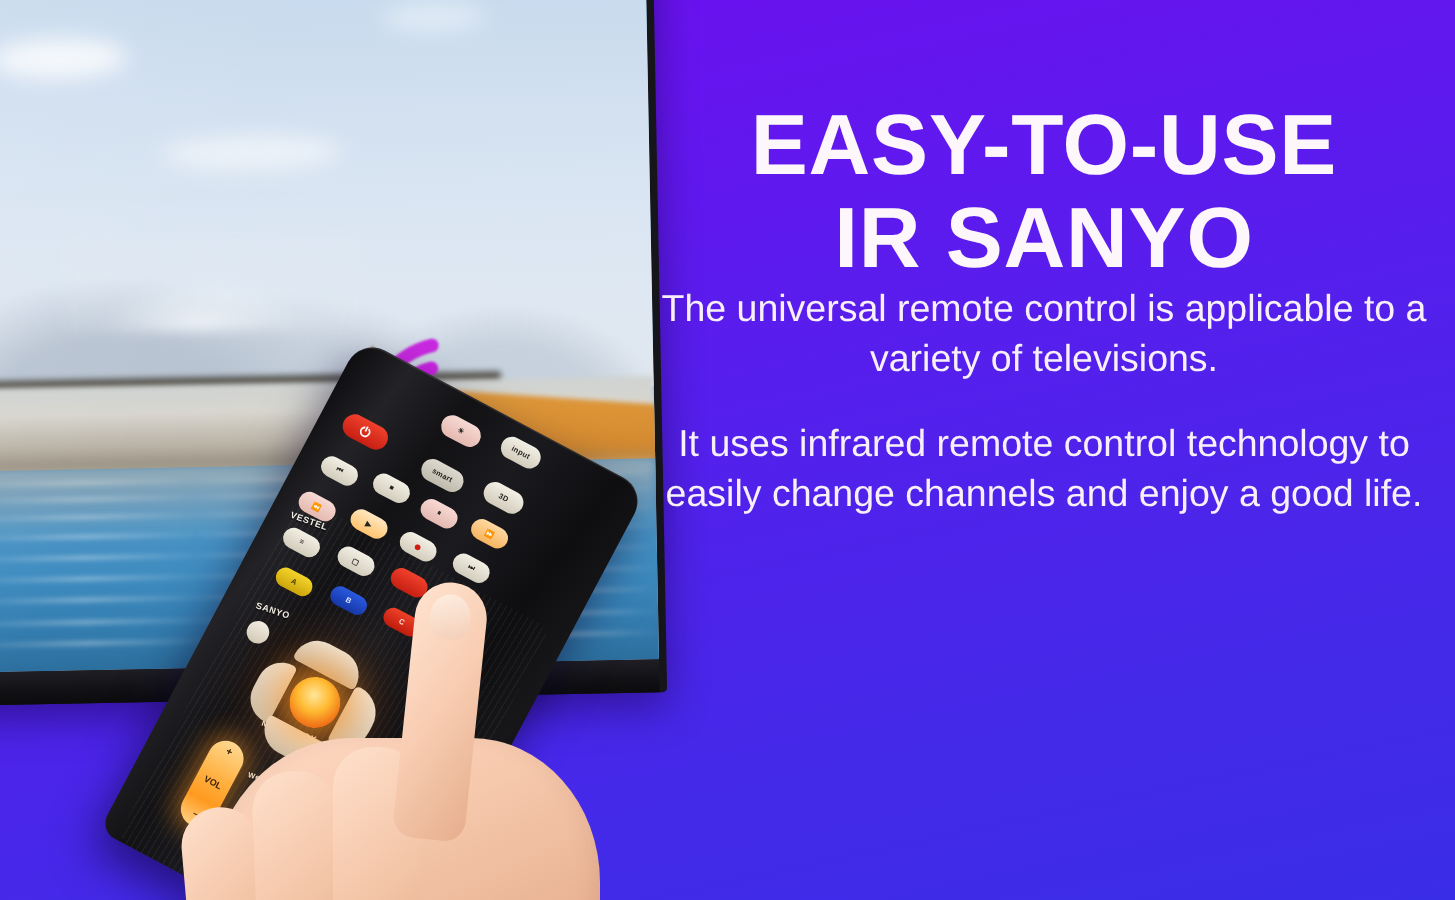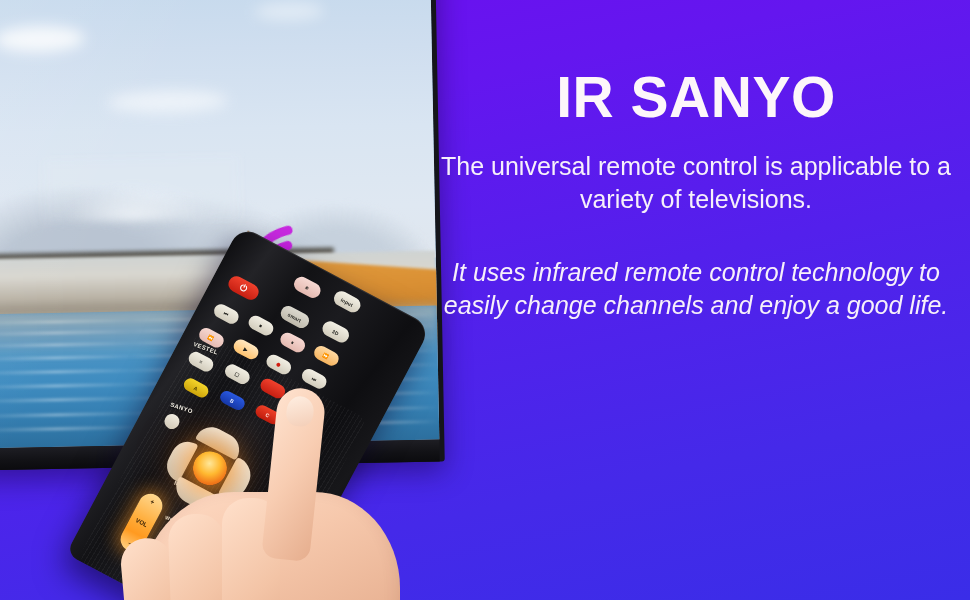--- a/index.html
+++ b/index.html
@@ -230,25 +230,24 @@
   .copy{
     position:absolute; left:430px; top:66px; width:532px;
     text-align:center; color:#fdf7fb;
   }
   .headline{
     font-size:57px; line-height:62px; font-weight:bold;
     letter-spacing:.5px; color:#fdf6fa;
   }
   .headline .l2{ display:block; }
   .para{
-    margin-top:22px;
     font-size:25px; line-height:33px; font-weight:normal;
     color:#f7f0fa;
   }
-  .para.second{ margin-top:40px;font-style:italic; }
+  .para.second{ margin-top:24px; }
 </style>
 </head>
 <body>
 
 <div id="stage">
 
   <div class="tv-wrap">
     <div class="tv-bezel"></div>
     <div class="tv-screen">
       <div class="sky"></div>
@@ -363,19 +362,20 @@
     <div class="finger" style="left:6px;top:108px;width:52px;height:120px;transform:rotate(-5deg);"></div>
     <div class="finger" style="left:52px;top:84px;width:56px;height:144px;transform:rotate(-2deg);"></div>
     <div class="finger" style="left:104px;top:68px;width:58px;height:158px;"></div>
     <div class="index">
       <div class="nail"></div>
     </div>
   </div>
 
   <div class="copy">
     <h1 class="headline">
+      <span>EASY-TO-USE</span>
       <span class="l2">IR SANYO</span>
     </h1>
     <p class="para">The universal remote control is applicable to a variety of televisions.</p>
     <p class="para second">It uses infrared remote control technology to easily change channels and enjoy a good life.</p>
   </div>
 
 </div>
 
 </body></html>

